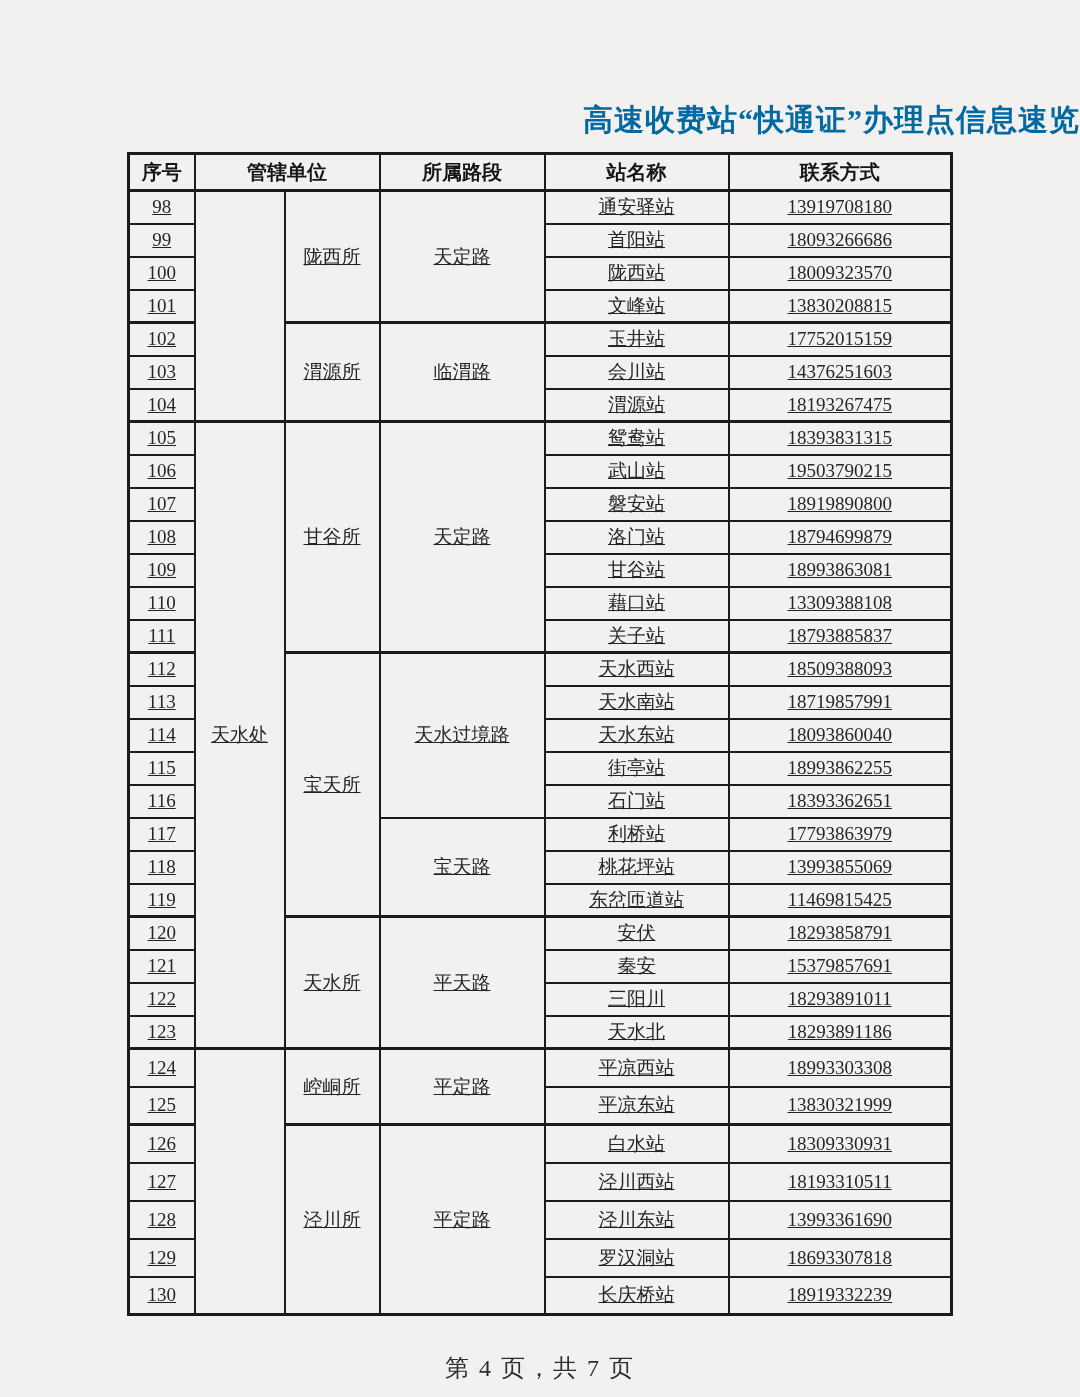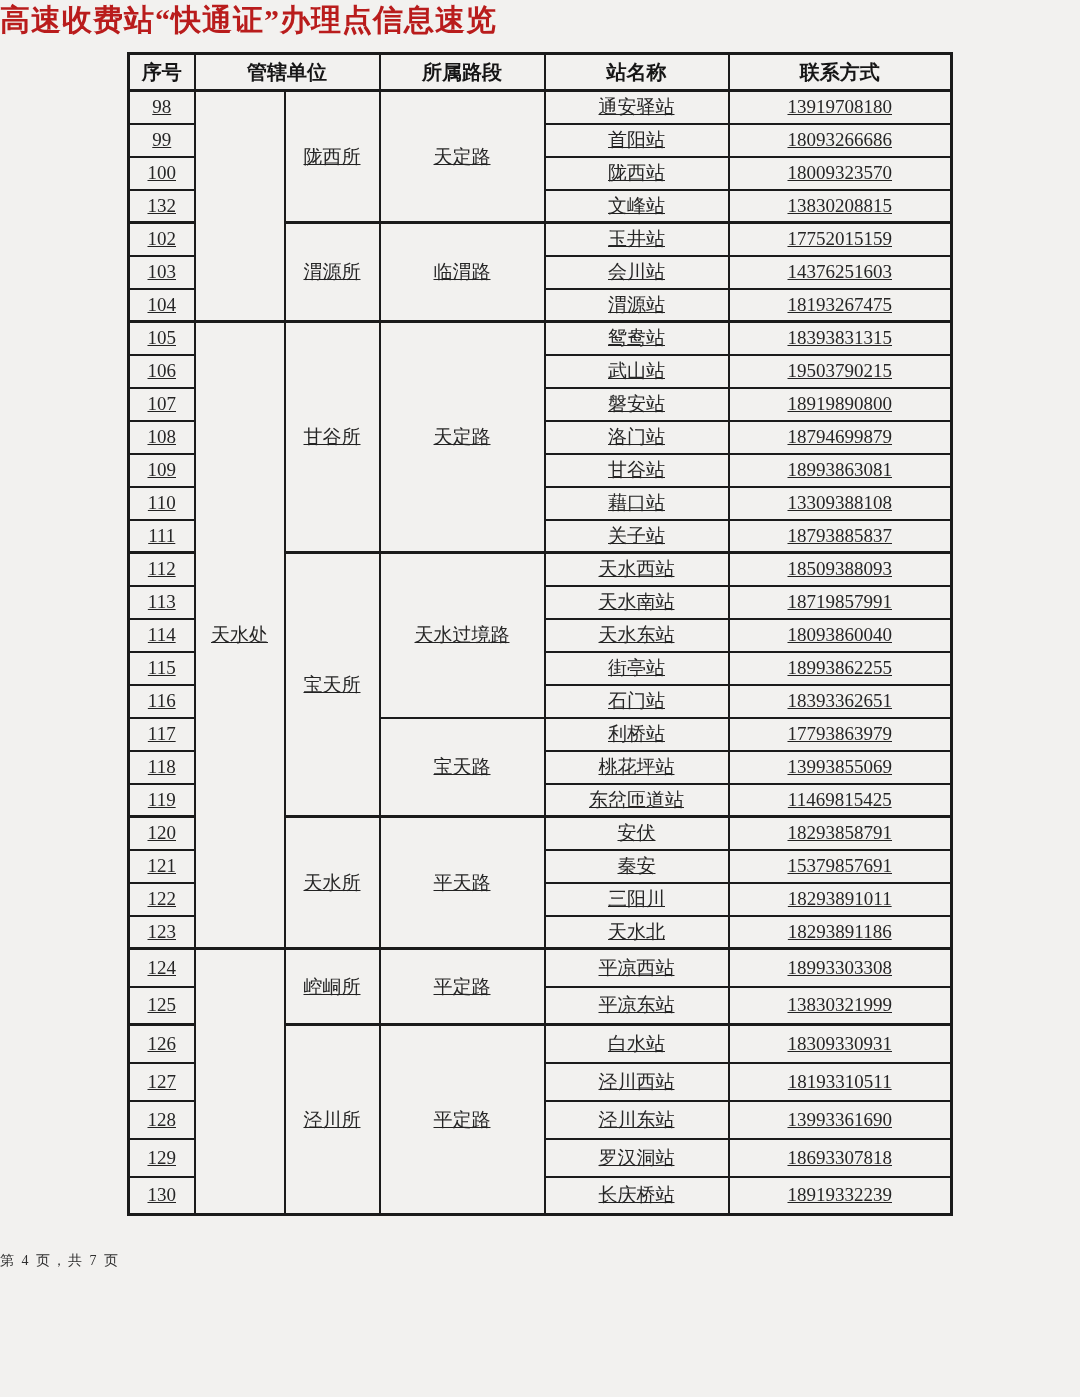--- a/index.html
+++ b/index.html
@@ -12,24 +12,25 @@
     background: #f2f1ef;
     font-family: "Liberation Serif", "DejaVu Serif", serif;
     color: #222;
   }
   .page {
     width: 1080px;
     min-height: 1397px;
     position: relative;
   }
   .doc-title {
-    text-align: left;
+    padding-top: 100px;
+    text-align: right;
     font-size: 30px;
     font-weight: bold;
-    color: #b91c1c;
+    color: #0369a1;
     letter-spacing: 1px;
     margin-bottom: 11px;
   }
   table.info-table {
     border-collapse: collapse;
     table-layout: fixed;
     width: 823px;
     margin: 0 auto;
     border: 3px solid #1b1b1b;
     background: transparent;
@@ -59,23 +60,24 @@
     text-decoration: underline;
   }
   .info-table tbody tr.tall {
     height: 38px;
   }
   .info-table tbody tr.section-start > td,
   .info-table tbody tr.group-start > td {
     border-top: 3px solid #1b1b1b;
   }
   .doc-footer {
+    text-align: center;
     margin-top: 36px;
     padding-bottom: 5px;
-    font-size: 14px;
+    font-size: 24px;
     color: #2e2e2e;
     letter-spacing: 2px;
   }
 </style>
 </head>
 <body>
 
 <div class="page">
 
   <div class="doc-title">高速收费站“快通证”办理点信息速览</div>
@@ -111,21 +113,21 @@
           <td>99</td>
           <td>首阳站</td>
           <td>18093266686</td>
         </tr>
         <tr>
           <td>100</td>
           <td>陇西站</td>
           <td>18009323570</td>
         </tr>
         <tr>
-          <td>132</td>
+          <td>101</td>
           <td>文峰站</td>
           <td>13830208815</td>
         </tr>
         <tr class="group-start">
           <td>102</td>
           <td rowspan="3">渭源所</td>
           <td rowspan="3">临渭路</td>
           <td>玉井站</td>
           <td>17752015159</td>
         </tr>

